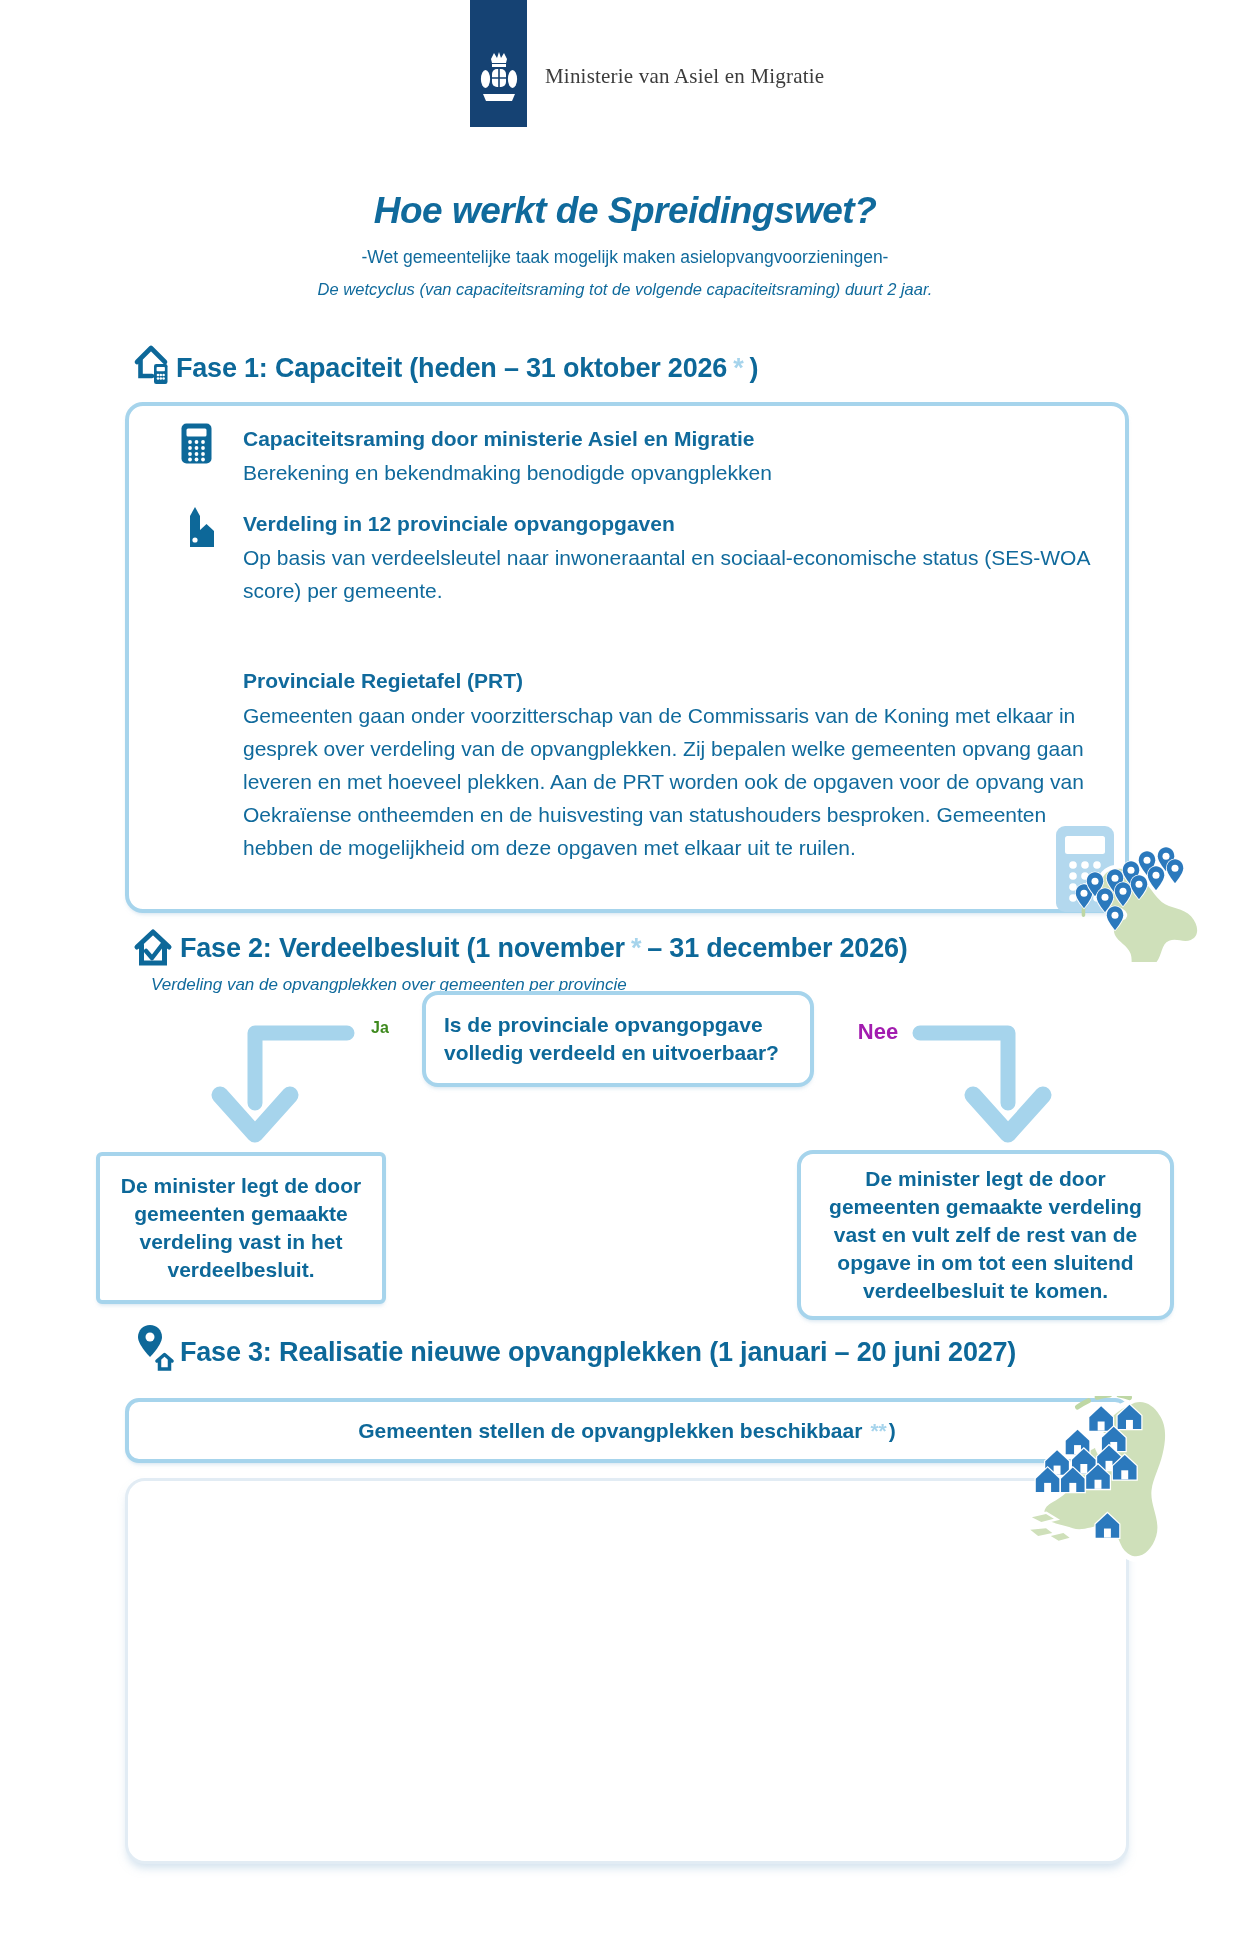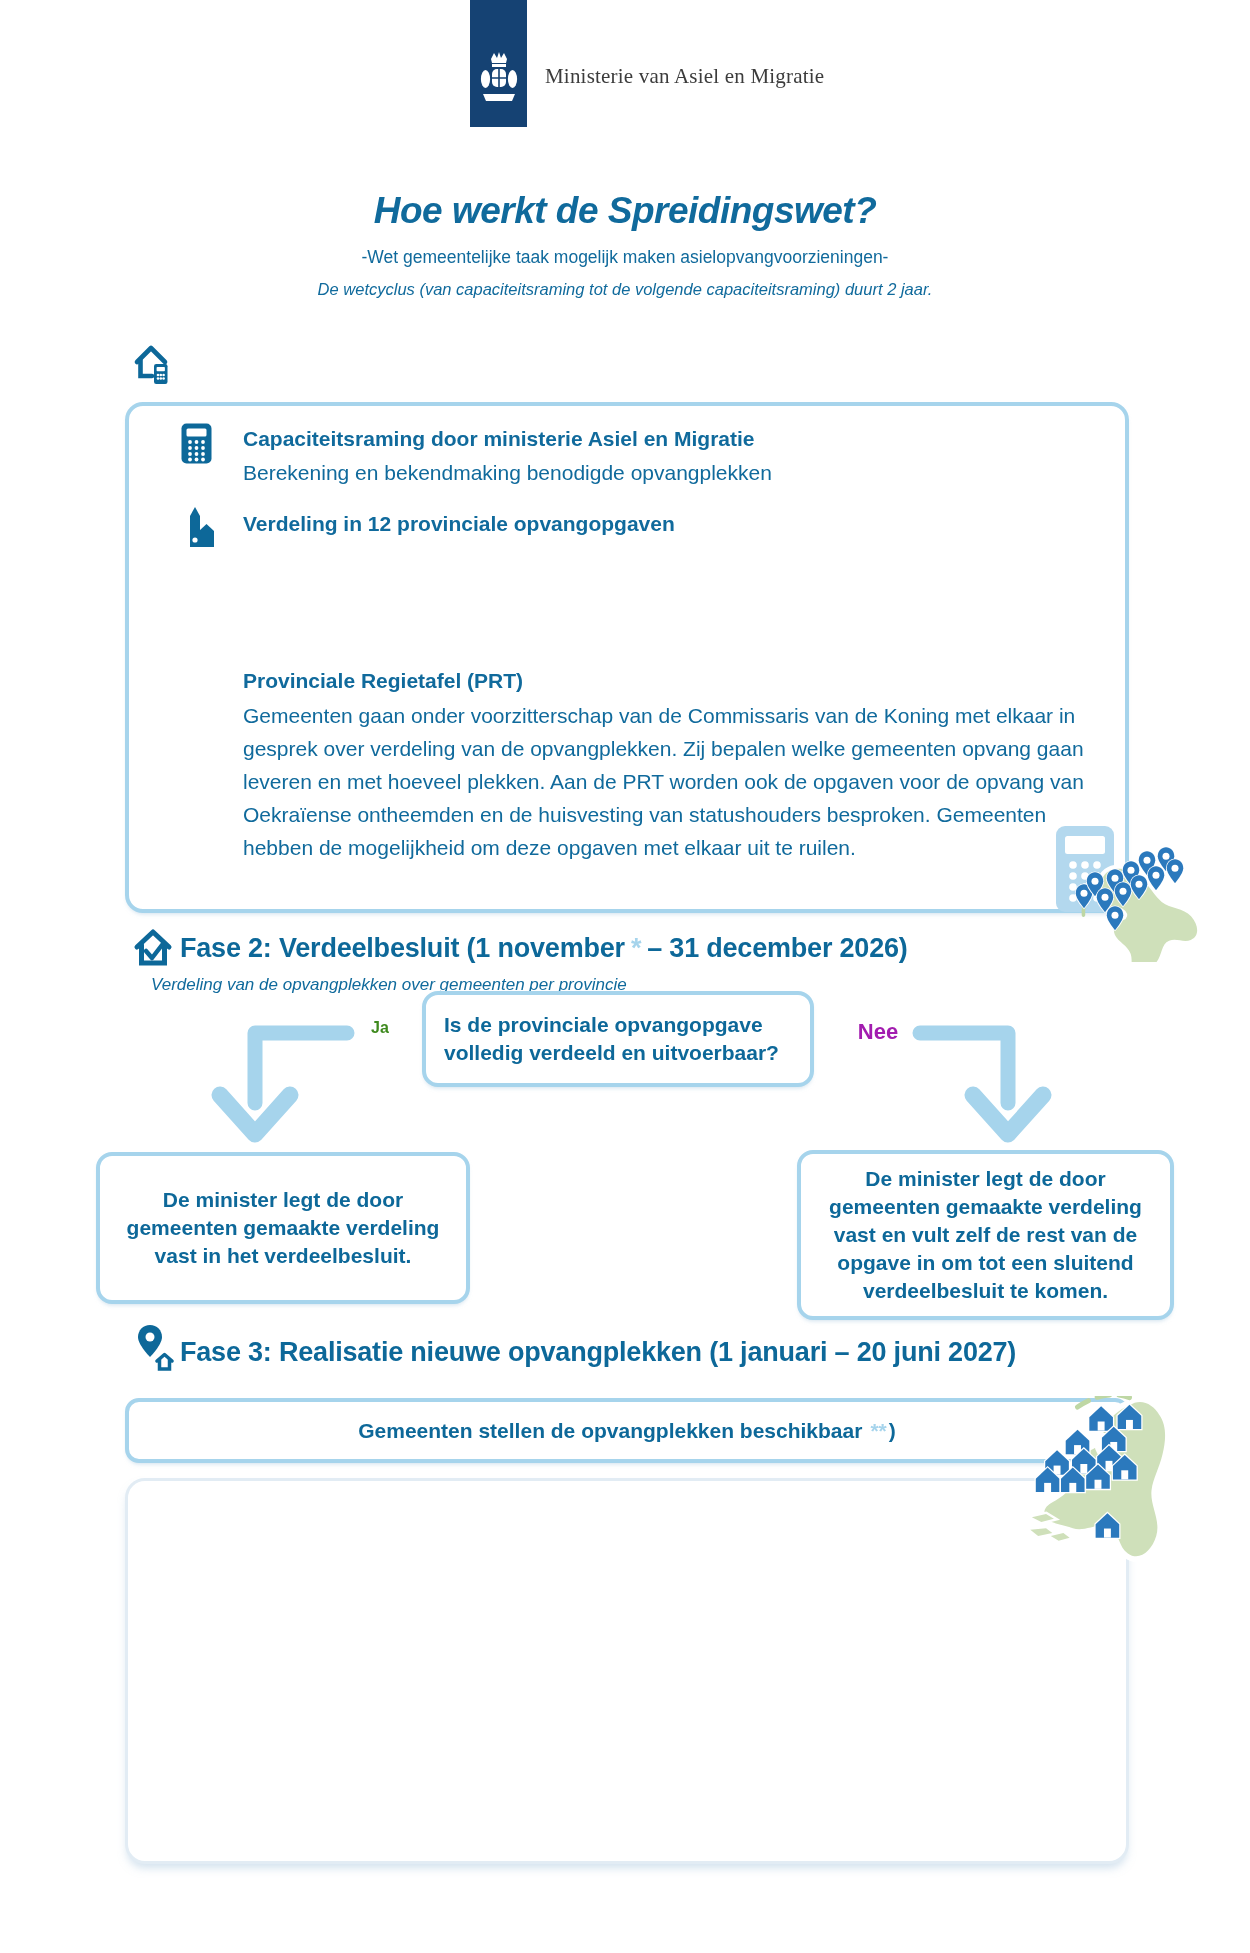--- a/index.html
+++ b/index.html
@@ -35,21 +35,21 @@
   
   .qbox{left:422px;top:991px;width:392px;height:96px;display:flex;align-items:center;
         justify-content:center;text-align:left;font-size:21px;font-weight:bold;
         line-height:28px;padding:0 18px;box-sizing:border-box;color:#0d6899;}
   .ja{position:absolute;left:352px;top:1019px;width:56px;text-align:center;
       font-size:16px;font-weight:bold;color:#3f8a1f;}
   .nee{position:absolute;left:846px;top:1019px;width:64px;text-align:center;
        font-size:22px;font-weight:bold;color:#a21caf;}
   .rbox{display:flex;align-items:center;justify-content:center;text-align:center;
         font-size:21px;font-weight:bold;line-height:28px;color:#0d6899;box-sizing:border-box;}
-  .rbox-yes{left:96px;top:1152px;width:374px;height:152px;padding:0 16px;}
+  .rbox-yes{left:96px;top:1152px;width:290px;height:152px;padding:0 16px;border-radius:6px;}
   .rbox-no{left:797px;top:1150px;width:377px;height:170px;padding:17px 12px;}
 
   
   .banner{left:125px;top:1398px;width:996px;height:57px;border-radius:14px;display:flex;
           align-items:center;justify-content:center;font-size:21px;font-weight:bold;color:#0d6899;}
   .bigbox{position:absolute;left:125px;top:1478px;width:998px;height:380px;background:#fff;
           border:3px solid #e2ecf4;border-radius:20px;
           box-shadow:0 6px 9px -2px rgba(168,198,222,.5);}
   .footnote{position:absolute;font-size:19px;color:#1070a3;white-space:nowrap;}
   .fn-marker{font-weight:bold;font-size:21px;margin-right:11px;}
@@ -107,20 +107,23 @@
     <path d="M8.5,16 V32 H20" fill="none" stroke="#0d6899" stroke-width="4.6" stroke-linecap="round"></path>
     <rect x="22" y="20" width="13.5" height="20" rx="2.2" fill="#0d6899"></rect>
     <rect x="24.6" y="23" width="8.3" height="4.2" rx="0.8" fill="#fff"></rect>
     <circle cx="26" cy="31" r="1.3" fill="#fff"></circle>
       <circle cx="28.8" cy="31" r="1.3" fill="#fff"></circle>
       <circle cx="31.6" cy="31" r="1.3" fill="#fff"></circle>
     <circle cx="26" cy="34.5" r="1.3" fill="#fff"></circle>
       <circle cx="28.8" cy="34.5" r="1.3" fill="#fff"></circle>
       <circle cx="31.6" cy="34.5" r="1.3" fill="#fff"></circle>
   </svg>
+  <div class="fase-head" style="left:176px;top:353px;">
+    <span>Fase 1: Capaciteit (heden – 31 oktober 2026</span><span class="star">*</span><span>)</span>
+  </div>
 
   <div class="bbox box1"></div>
 
   <svg class="abs" style="left:181px;top:423px;" width="31" height="41" viewBox="0 0 31 41">
     <rect x="0.5" y="0.5" width="30" height="40" rx="5" fill="#0d6899"></rect>
     <rect x="5.5" y="5.5" width="20" height="8" rx="1.5" fill="#fff"></rect>
     <circle cx="9" cy="19" r="1.9" fill="#fff"></circle>
       <circle cx="15.5" cy="19" r="1.9" fill="#fff"></circle>
       <circle cx="22" cy="19" r="1.9" fill="#fff"></circle>
     <circle cx="9" cy="25" r="1.9" fill="#fff"></circle>
@@ -135,20 +138,21 @@
   </svg>
   <div class="item-title" style="left:243px;top:427px;">Capaciteitsraming door ministerie Asiel en Migratie</div>
   <div class="item-body" style="left:243px;top:456px;width:850px;">Berekening en bekendmaking benodigde opvangplekken</div>
 
   <svg class="abs" style="left:184px;top:506px;" width="30" height="42" viewBox="0 0 30 42">
     <path d="M6,10 L11,1 L16,10 V41 H6 Z" fill="#0d6899"></path>
     <path d="M15,25 L22.5,18 L30,25 V41 H15 Z" fill="#0d6899"></path>
     <circle cx="11" cy="34" r="2.6" fill="#fff"></circle>
   </svg>
   <div class="item-title" style="left:243px;top:512px;">Verdeling in 12 provinciale opvangopgaven</div>
+  <div class="item-body" style="left:243px;top:541px;width:848px;">Op basis van verdeelsleutel naar inwoneraantal en sociaal-economische status (SES-WOA score) per gemeente.</div>
 
   <div class="item-title" style="left:243px;top:669px;">Provinciale Regietafel (PRT)</div>
   <div class="item-body" style="left:243px;top:699px;width:852px;">Gemeenten gaan onder voorzitterschap van de Commissaris van de Koning met elkaar in gesprek over verdeling van de opvangplekken. Zij bepalen welke gemeenten opvang gaan leveren en met hoeveel plekken. Aan de PRT worden ook de opgaven voor de opvang van Oekraïense ontheemden en de huisvesting van statushouders besproken. Gemeenten hebben de mogelijkheid om deze opgaven met elkaar uit te ruilen.</div>
 
   <svg class="decor" style="left:1022px;top:812px;" width="210" height="150" viewBox="0 0 210 150">
     <g>
       <rect x="34" y="14" width="58" height="86" rx="9" fill="#b3d8ee"></rect>
       <rect x="43" y="24" width="40" height="18" rx="2.5" fill="#fff"></rect>
       <circle cx="51" cy="53" r="3.8" fill="#fff"></circle>
         <circle cx="63" cy="53" r="3.8" fill="#fff"></circle>

